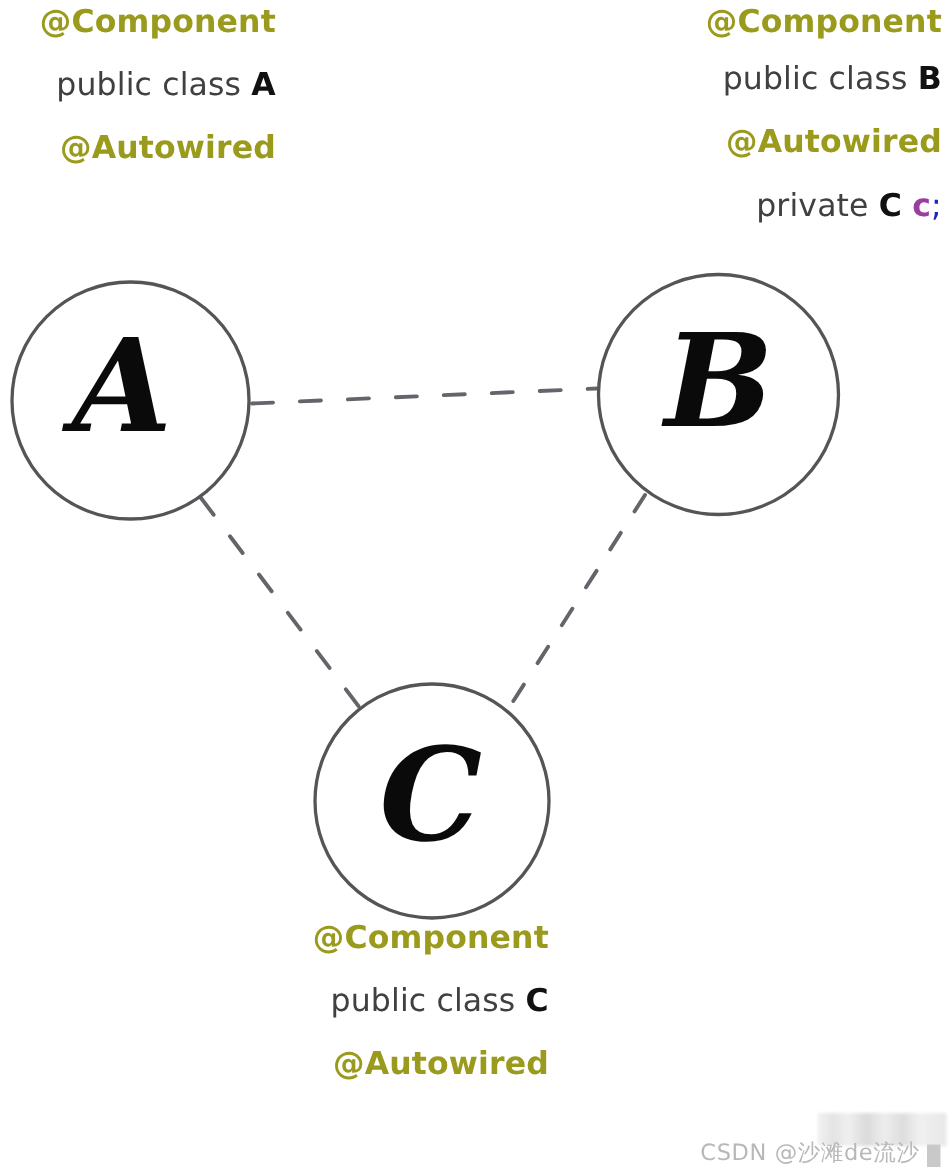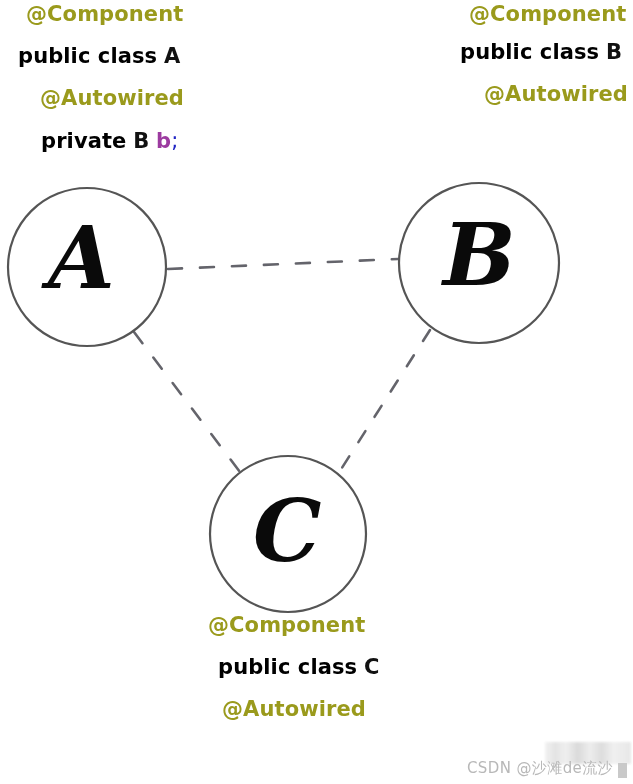--- a/index.html
+++ b/index.html
@@ -40,31 +40,32 @@
   .code-block {
     position: absolute;
     white-space: nowrap;
   }
   .code-line {
     white-space: nowrap;
     line-height: 1.0;
     font-family: "DejaVu Sans", sans-serif;
     font-size: 21px;
     letter-spacing: 0.1px;
+    text-align: right;
   }
   .code-line.annotation {
     color: #9a9a1c;
     font-weight: 600;
     font-style: normal;
   }
   .code-line.decl {
     color: #1f23c4;
     font-weight: 500;
   }
-  .kw { color: #000000; font-weight: 700; }
+  .kw { color: #404040; font-weight: 400; }
   .type { color: #111111; font-weight: 600; }
   .field { color: #9c3ba0; font-weight: 600; }
   .punct { color: #1f23c4; font-weight: 500; }
 
   
   #block-a { left: 18px; top: 4px; }
   #block-a .l1 { margin-left: 8px; }
   #block-a .l2 { margin-left: 0px; margin-top: 21px; }
   #block-a .l3 { margin-left: 22px; margin-top: 21px; }
   #block-a .l4 { margin-left: 23px; margin-top: 22px; }
@@ -158,34 +159,34 @@
   <div class="node-letter" id="letter-b">B</div>
   <div class="node-letter" id="letter-c">C</div>
 
   <div class="code-block" id="block-a">
     <div class="code-line annotation l1">@Component</div>
     <div class="code-line decl l2">
       <span class="kw">public class</span>
       <span class="type">A</span>
     </div>
     <div class="code-line annotation l3">@Autowired</div>
-    <div class="code-line decl l4">
-      <span class="kw">private</span>
-      <span class="type">B</span>
-      <span class="field">b</span><span class="punct">;</span>
-    </div>
   </div>
 
   <div class="code-block" id="block-b">
     <div class="code-line annotation l1">@Component</div>
     <div class="code-line decl l2">
       <span class="kw">public class</span>
       <span class="type">B</span>
     </div>
     <div class="code-line annotation l3">@Autowired</div>
+    <div class="code-line decl l4">
+      <span class="kw">private</span>
+      <span class="type">C</span>
+      <span class="field">c</span><span class="punct">;</span>
+    </div>
   </div>
 
   <div class="code-block" id="block-c">
     <div class="code-line annotation l1">@Component</div>
     <div class="code-line decl l2">
       <span class="kw">public class</span>
       <span class="type">C</span>
     </div>
     <div class="code-line annotation l3">@Autowired</div>
   </div>

